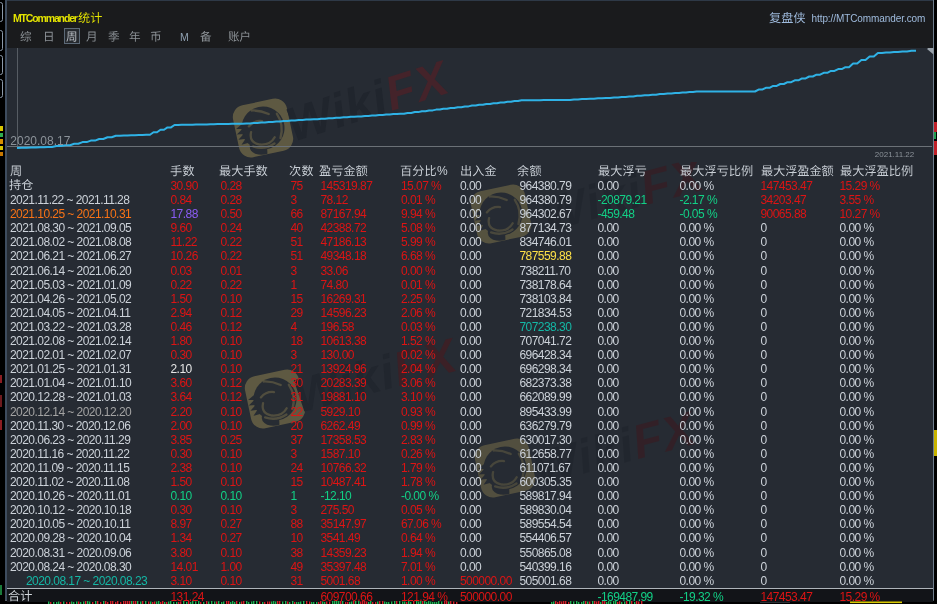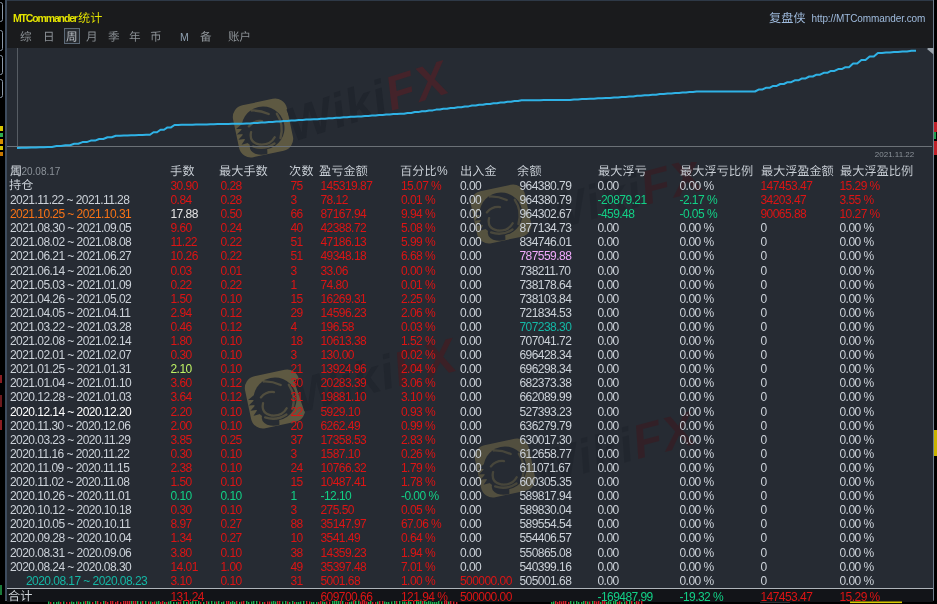--- a/index.html
+++ b/index.html
@@ -111,21 +111,21 @@
       </g>
     </g>
     <g transform="rotate(-17.5 293 94)">
       <text x="293" y="94" font-family="Liberation Sans,sans-serif" font-style="italic" font-weight="bold" font-size="48" letter-spacing="1.2"><tspan fill="#20252d" opacity="1">Wiki</tspan><tspan fill="#44232a" opacity="1">FX</tspan></text>
     </g>
     <line x1="17.5" y1="0" x2="17.5" y2="98.5" stroke="#565c63" stroke-width="1"></line>
     <line x1="7" y1="98.5" x2="932" y2="98.5" stroke="#6b7177" stroke-width="1"></line>
     <path d="M17.0,100.0 L21.8,99.8 L26.5,99.8 L31.2,99.5 L36.0,99.5 L40.0,99.3 L44.0,99.3 L48.0,99.1 L52.0,99.1 L56.5,98.1 L61.0,98.1 L65.5,97.2 L70.0,97.2 L74.2,95.7 L78.3,95.7 L82.5,94.1 L86.7,94.1 L90.8,92.6 L95.0,92.6 L99.2,91.0 L103.3,91.0 L107.5,89.3 L111.7,89.3 L115.8,87.7 L120.0,87.7 L123.8,87.4 L127.5,87.4 L131.2,87.2 L135.0,87.2 L138.8,86.9 L142.5,86.9 L146.2,86.7 L150.0,86.7 L153.5,84.3 L157.0,84.3 L160.5,81.8 L164.0,81.8 L167.5,79.4 L171.0,79.4 L174.5,77.0 L178.0,77.0 L181.6,76.8 L185.2,76.8 L188.8,76.7 L192.4,76.7 L196.0,76.5 L199.6,76.5 L203.2,76.4 L206.8,76.4 L210.4,76.2 L214.0,76.2 L217.6,76.1 L221.2,76.1 L224.8,76.0 L228.4,76.0 L232.0,75.8 L235.6,75.8 L239.2,75.7 L242.8,75.7 L246.4,75.5 L250.0,75.5 L253.8,75.0 L257.5,75.0 L261.2,74.5 L265.0,74.5 L268.8,74.0 L272.5,74.0 L276.2,73.6 L280.0,73.6 L283.8,73.1 L287.5,73.1 L291.2,72.6 L295.0,72.6 L298.8,72.1 L302.5,72.1 L306.2,71.6 L310.0,71.6 L313.8,71.2 L317.5,71.2 L321.2,70.7 L325.0,70.7 L328.8,70.2 L332.5,70.2 L336.2,69.7 L340.0,69.7 L343.6,69.3 L347.1,69.3 L350.7,68.8 L354.2,68.8 L357.8,68.4 L361.3,68.4 L364.9,67.9 L368.4,67.9 L372.0,67.5 L375.6,67.5 L379.1,67.0 L382.7,67.0 L386.2,66.6 L389.8,66.6 L393.3,66.1 L396.9,66.1 L400.4,65.7 L404.0,65.7 L407.6,64.9 L411.2,64.9 L414.8,64.1 L418.3,64.1 L421.9,63.2 L425.5,63.2 L429.1,62.4 L432.7,62.4 L436.2,61.6 L439.8,61.6 L443.4,60.8 L447.0,60.8 L450.6,60.0 L454.2,60.0 L457.8,59.2 L461.3,59.2 L464.9,58.4 L468.5,58.4 L472.1,57.5 L475.7,57.5 L479.2,56.7 L482.8,56.7 L486.4,55.9 L490.0,55.9 L493.5,55.2 L497.0,55.2 L500.5,54.5 L504.0,54.5 L507.5,53.7 L511.0,53.7 L514.5,53.0 L518.0,53.0 L521.5,52.3 L525.0,52.3 L528.8,52.2 L532.5,52.2 L536.2,52.2 L540.0,52.2 L543.8,52.1 L547.5,52.1 L551.2,52.0 L555.0,52.0 L558.8,52.0 L562.5,52.0 L566.2,51.9 L570.0,51.9 L574.0,51.5 L578.0,51.5 L582.0,51.1 L586.0,51.1 L590.0,50.7 L594.0,50.7 L598.0,50.3 L602.0,50.3 L606.0,49.9 L610.0,49.9 L614.0,49.5 L618.0,49.5 L621.8,48.9 L625.6,48.9 L629.4,48.4 L633.2,48.4 L637.1,47.8 L640.9,47.8 L644.7,47.2 L648.5,47.2 L652.3,46.7 L656.1,46.7 L659.9,46.1 L663.8,46.1 L667.6,45.6 L671.4,45.6 L675.2,45.0 L679.0,45.0 L682.5,44.5 L686.0,44.5 L689.5,44.1 L693.0,44.1 L696.5,43.6 L700.0,43.6 L703.9,43.6 L707.9,43.6 L711.8,43.6 L715.7,43.6 L719.6,43.6 L723.6,43.6 L727.5,43.5 L731.4,43.5 L735.4,43.5 L739.3,43.5 L743.2,43.5 L747.1,43.5 L751.1,43.5 L755.0,43.5 L758.6,41.6 L762.2,41.6 L765.8,39.8 L769.5,39.8 L773.1,37.9 L776.7,37.9 L780.3,36.0 L783.9,36.0 L787.5,34.2 L791.2,34.2 L794.8,32.3 L798.4,32.3 L802.0,30.4 L805.6,30.4 L809.2,28.5 L812.8,28.5 L816.5,26.7 L820.1,26.7 L823.7,24.8 L827.3,24.8 L830.9,22.9 L834.5,22.9 L838.2,21.1 L841.8,21.1 L845.4,19.2 L849.0,19.2 L853.1,15.6 L857.2,15.6 L861.4,12.1 L865.5,12.1 L869.6,8.5 L873.8,8.5 L877.9,4.9 L882.0,4.9 L886.0,4.4 L890.0,4.4 L894.0,4.0 L898.0,4.0 L902.5,3.4 L907.0,3.4 L911.5,2.7 L916.0,2.7" fill="none" stroke="#2fb2e6" stroke-width="2" stroke-linejoin="round"></path>
     <path d="M933.5 -4.5 L927 1 L933.5 6.5 z" fill="#9aa3ac"></path>
   </svg>
-<div class="abs" style="left:10.3px;top:166px;font-size:10px;color:#8b9299">2020.08.17</div>
+<div class="abs" style="left:10.3px;top:134px;font-size:12px;color:#8b9299">2020.08.17</div>
 <div class="abs" style="left:874.8px;top:149.8px;font-size:8px;color:#8b9299">2021.11.22</div>
 <svg class="abs" style="left:0;top:162px" width="937" height="439">
     <g transform="rotate(-12 275 237) translate(275 237)" opacity="1">
       <rect x="-27.5" y="-26.5" width="55" height="53" rx="12" fill="#5e5942" opacity="1"></rect>
       <circle cx="0" cy="0" r="21.5" fill="#272c33"></circle>
       <g fill="#272c33">
         <path d="M-20 -8 L-26.5 -4.5 L-19.5 -3 z"></path>
         <path d="M-21 -3 L-27 1 L-19.5 2 z"></path>
         <path d="M-20.5 2 L-26.5 6.5 L-18.5 7 z"></path>
         <path d="M-19.5 7 L-24.5 12 L-17 11.5 z"></path>
@@ -274,21 +274,21 @@
 <div class="abs num" style="left:290.5px;top:193.0px;color:#dd1414">3</div>
 <div class="abs num" style="left:320.5px;top:193.0px;color:#dd1414">78.12</div>
 <div class="abs num" style="left:401.0px;top:193.0px;color:#dd1414">0.01 %</div>
 <div class="abs num" style="left:460.0px;top:193.0px;color:#ccd2d9">0.00</div>
 <div class="abs num" style="left:519.5px;top:193.0px;color:#ccd2d9">964380.79</div>
 <div class="abs num" style="left:597.5px;top:193.0px;color:#12d086">-20879.21</div>
 <div class="abs num" style="left:679.5px;top:193.0px;color:#12d086">-2.17 %</div>
 <div class="abs num" style="left:760.5px;top:193.0px;color:#dd1414">34203.47</div>
 <div class="abs num" style="left:839.5px;top:193.0px;color:#dd1414">3.55 %</div>
 <div class="abs num" style="left:10.0px;top:207.1px;color:#f97316">2021.10.25 ~ 2021.10.31</div>
-<div class="abs num" style="left:170.5px;top:207.1px;color:#e5e5e5">17.88</div>
+<div class="abs num" style="left:170.5px;top:207.1px;color:#8b5cf6">17.88</div>
 <div class="abs num" style="left:220.5px;top:207.1px;color:#dd1414">0.50</div>
 <div class="abs num" style="left:290.5px;top:207.1px;color:#dd1414">66</div>
 <div class="abs num" style="left:320.5px;top:207.1px;color:#dd1414">87167.94</div>
 <div class="abs num" style="left:401.0px;top:207.1px;color:#dd1414">9.94 %</div>
 <div class="abs num" style="left:460.0px;top:207.1px;color:#ccd2d9">0.00</div>
 <div class="abs num" style="left:519.5px;top:207.1px;color:#ccd2d9">964302.67</div>
 <div class="abs num" style="left:597.5px;top:207.1px;color:#12d086">-459.48</div>
 <div class="abs num" style="left:679.5px;top:207.1px;color:#12d086">-0.05 %</div>
 <div class="abs num" style="left:760.5px;top:207.1px;color:#dd1414">90065.88</div>
 <div class="abs num" style="left:839.5px;top:207.1px;color:#dd1414">10.27 %</div>
@@ -316,21 +316,21 @@
 <div class="abs num" style="left:679.5px;top:235.3px;color:#ccd2d9">0.00 %</div>
 <div class="abs num" style="left:760.5px;top:235.3px;color:#ccd2d9">0</div>
 <div class="abs num" style="left:839.5px;top:235.3px;color:#ccd2d9">0.00 %</div>
 <div class="abs num" style="left:10.0px;top:249.4px;color:#ccd2d9">2021.06.21 ~ 2021.06.27</div>
 <div class="abs num" style="left:170.5px;top:249.4px;color:#dd1414">10.26</div>
 <div class="abs num" style="left:220.5px;top:249.4px;color:#dd1414">0.22</div>
 <div class="abs num" style="left:290.5px;top:249.4px;color:#dd1414">51</div>
 <div class="abs num" style="left:320.5px;top:249.4px;color:#dd1414">49348.18</div>
 <div class="abs num" style="left:401.0px;top:249.4px;color:#dd1414">6.68 %</div>
 <div class="abs num" style="left:460.0px;top:249.4px;color:#ccd2d9">0.00</div>
-<div class="abs num" style="left:519.5px;top:249.4px;color:#f0abfc">787559.88</div>
+<div class="abs num" style="left:519.5px;top:249.4px;color:#fde047">787559.88</div>
 <div class="abs num" style="left:597.5px;top:249.4px;color:#ccd2d9">0.00</div>
 <div class="abs num" style="left:679.5px;top:249.4px;color:#ccd2d9">0.00 %</div>
 <div class="abs num" style="left:760.5px;top:249.4px;color:#ccd2d9">0</div>
 <div class="abs num" style="left:839.5px;top:249.4px;color:#ccd2d9">0.00 %</div>
 <div class="abs num" style="left:10.0px;top:263.5px;color:#ccd2d9">2021.06.14 ~ 2021.06.20</div>
 <div class="abs num" style="left:170.5px;top:263.5px;color:#dd1414">0.03</div>
 <div class="abs num" style="left:220.5px;top:263.5px;color:#dd1414">0.01</div>
 <div class="abs num" style="left:290.5px;top:263.5px;color:#dd1414">3</div>
 <div class="abs num" style="left:320.5px;top:263.5px;color:#dd1414">33.06</div>
 <div class="abs num" style="left:401.0px;top:263.5px;color:#dd1414">0.00 %</div>
@@ -406,21 +406,21 @@
 <div class="abs num" style="left:290.5px;top:348.1px;color:#dd1414">3</div>
 <div class="abs num" style="left:320.5px;top:348.1px;color:#dd1414">130.00</div>
 <div class="abs num" style="left:401.0px;top:348.1px;color:#dd1414">0.02 %</div>
 <div class="abs num" style="left:460.0px;top:348.1px;color:#ccd2d9">0.00</div>
 <div class="abs num" style="left:519.5px;top:348.1px;color:#ccd2d9">696428.34</div>
 <div class="abs num" style="left:597.5px;top:348.1px;color:#ccd2d9">0.00</div>
 <div class="abs num" style="left:679.5px;top:348.1px;color:#ccd2d9">0.00 %</div>
 <div class="abs num" style="left:760.5px;top:348.1px;color:#ccd2d9">0</div>
 <div class="abs num" style="left:839.5px;top:348.1px;color:#ccd2d9">0.00 %</div>
 <div class="abs num" style="left:10.0px;top:362.2px;color:#ccd2d9">2021.01.25 ~ 2021.01.31</div>
-<div class="abs num" style="left:170.5px;top:362.2px;color:#bef264">2.10</div>
+<div class="abs num" style="left:170.5px;top:362.2px;color:#e5e5e5">2.10</div>
 <div class="abs num" style="left:220.5px;top:362.2px;color:#dd1414">0.10</div>
 <div class="abs num" style="left:290.5px;top:362.2px;color:#dd1414">21</div>
 <div class="abs num" style="left:320.5px;top:362.2px;color:#dd1414">13924.96</div>
 <div class="abs num" style="left:401.0px;top:362.2px;color:#dd1414">2.04 %</div>
 <div class="abs num" style="left:460.0px;top:362.2px;color:#ccd2d9">0.00</div>
 <div class="abs num" style="left:519.5px;top:362.2px;color:#ccd2d9">696298.34</div>
 <div class="abs num" style="left:597.5px;top:362.2px;color:#ccd2d9">0.00</div>
 <div class="abs num" style="left:679.5px;top:362.2px;color:#ccd2d9">0.00 %</div>
 <div class="abs num" style="left:760.5px;top:362.2px;color:#ccd2d9">0</div>
 <div class="abs num" style="left:839.5px;top:362.2px;color:#ccd2d9">0.00 %</div>
@@ -441,45 +441,45 @@
 <div class="abs num" style="left:220.5px;top:390.4px;color:#dd1414">0.12</div>
 <div class="abs num" style="left:290.5px;top:390.4px;color:#dd1414">31</div>
 <div class="abs num" style="left:320.5px;top:390.4px;color:#dd1414">19881.10</div>
 <div class="abs num" style="left:401.0px;top:390.4px;color:#dd1414">3.10 %</div>
 <div class="abs num" style="left:460.0px;top:390.4px;color:#ccd2d9">0.00</div>
 <div class="abs num" style="left:519.5px;top:390.4px;color:#ccd2d9">662089.99</div>
 <div class="abs num" style="left:597.5px;top:390.4px;color:#ccd2d9">0.00</div>
 <div class="abs num" style="left:679.5px;top:390.4px;color:#ccd2d9">0.00 %</div>
 <div class="abs num" style="left:760.5px;top:390.4px;color:#ccd2d9">0</div>
 <div class="abs num" style="left:839.5px;top:390.4px;color:#ccd2d9">0.00 %</div>
-<div class="abs num" style="left:10.0px;top:404.5px;color:#ffffff">2020.12.14 ~ 2020.12.20</div>
+<div class="abs num" style="left:10.0px;top:404.5px;color:#a3a3a3">2020.12.14 ~ 2020.12.20</div>
 <div class="abs num" style="left:170.5px;top:404.5px;color:#dd1414">2.20</div>
 <div class="abs num" style="left:220.5px;top:404.5px;color:#dd1414">0.10</div>
 <div class="abs num" style="left:290.5px;top:404.5px;color:#dd1414">22</div>
 <div class="abs num" style="left:320.5px;top:404.5px;color:#dd1414">5929.10</div>
 <div class="abs num" style="left:401.0px;top:404.5px;color:#dd1414">0.93 %</div>
 <div class="abs num" style="left:460.0px;top:404.5px;color:#ccd2d9">0.00</div>
-<div class="abs num" style="left:519.5px;top:404.5px;color:#ccd2d9">527393.23</div>
+<div class="abs num" style="left:519.5px;top:404.5px;color:#ccd2d9">895433.99</div>
 <div class="abs num" style="left:597.5px;top:404.5px;color:#ccd2d9">0.00</div>
 <div class="abs num" style="left:679.5px;top:404.5px;color:#ccd2d9">0.00 %</div>
 <div class="abs num" style="left:760.5px;top:404.5px;color:#ccd2d9">0</div>
 <div class="abs num" style="left:839.5px;top:404.5px;color:#ccd2d9">0.00 %</div>
 <div class="abs num" style="left:10.0px;top:418.6px;color:#ccd2d9">2020.11.30 ~ 2020.12.06</div>
 <div class="abs num" style="left:170.5px;top:418.6px;color:#dd1414">2.00</div>
 <div class="abs num" style="left:220.5px;top:418.6px;color:#dd1414">0.10</div>
 <div class="abs num" style="left:290.5px;top:418.6px;color:#dd1414">20</div>
 <div class="abs num" style="left:320.5px;top:418.6px;color:#dd1414">6262.49</div>
 <div class="abs num" style="left:401.0px;top:418.6px;color:#dd1414">0.99 %</div>
 <div class="abs num" style="left:460.0px;top:418.6px;color:#ccd2d9">0.00</div>
 <div class="abs num" style="left:519.5px;top:418.6px;color:#ccd2d9">636279.79</div>
 <div class="abs num" style="left:597.5px;top:418.6px;color:#ccd2d9">0.00</div>
 <div class="abs num" style="left:679.5px;top:418.6px;color:#ccd2d9">0.00 %</div>
 <div class="abs num" style="left:760.5px;top:418.6px;color:#ccd2d9">0</div>
 <div class="abs num" style="left:839.5px;top:418.6px;color:#ccd2d9">0.00 %</div>
-<div class="abs num" style="left:10.0px;top:432.7px;color:#ccd2d9">2020.03.23 ~ 2020.11.29</div>
+<div class="abs num" style="left:10.0px;top:432.7px;color:#ccd2d9">2020.06.23 ~ 2020.11.29</div>
 <div class="abs num" style="left:170.5px;top:432.7px;color:#dd1414">3.85</div>
 <div class="abs num" style="left:220.5px;top:432.7px;color:#dd1414">0.25</div>
 <div class="abs num" style="left:290.5px;top:432.7px;color:#dd1414">37</div>
 <div class="abs num" style="left:320.5px;top:432.7px;color:#dd1414">17358.53</div>
 <div class="abs num" style="left:401.0px;top:432.7px;color:#dd1414">2.83 %</div>
 <div class="abs num" style="left:460.0px;top:432.7px;color:#ccd2d9">0.00</div>
 <div class="abs num" style="left:519.5px;top:432.7px;color:#ccd2d9">630017.30</div>
 <div class="abs num" style="left:597.5px;top:432.7px;color:#ccd2d9">0.00</div>
 <div class="abs num" style="left:679.5px;top:432.7px;color:#ccd2d9">0.00 %</div>
 <div class="abs num" style="left:760.5px;top:432.7px;color:#ccd2d9">0</div>

